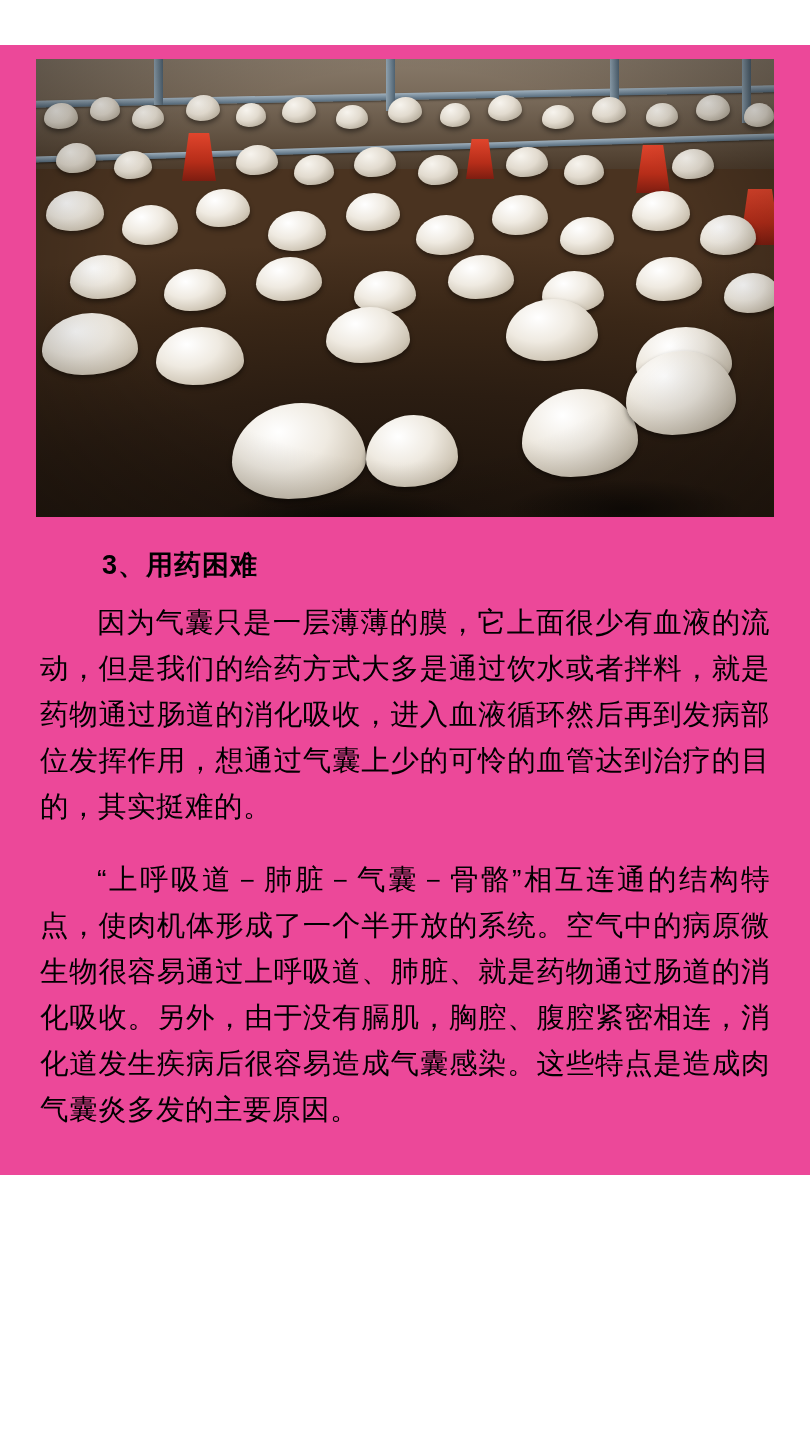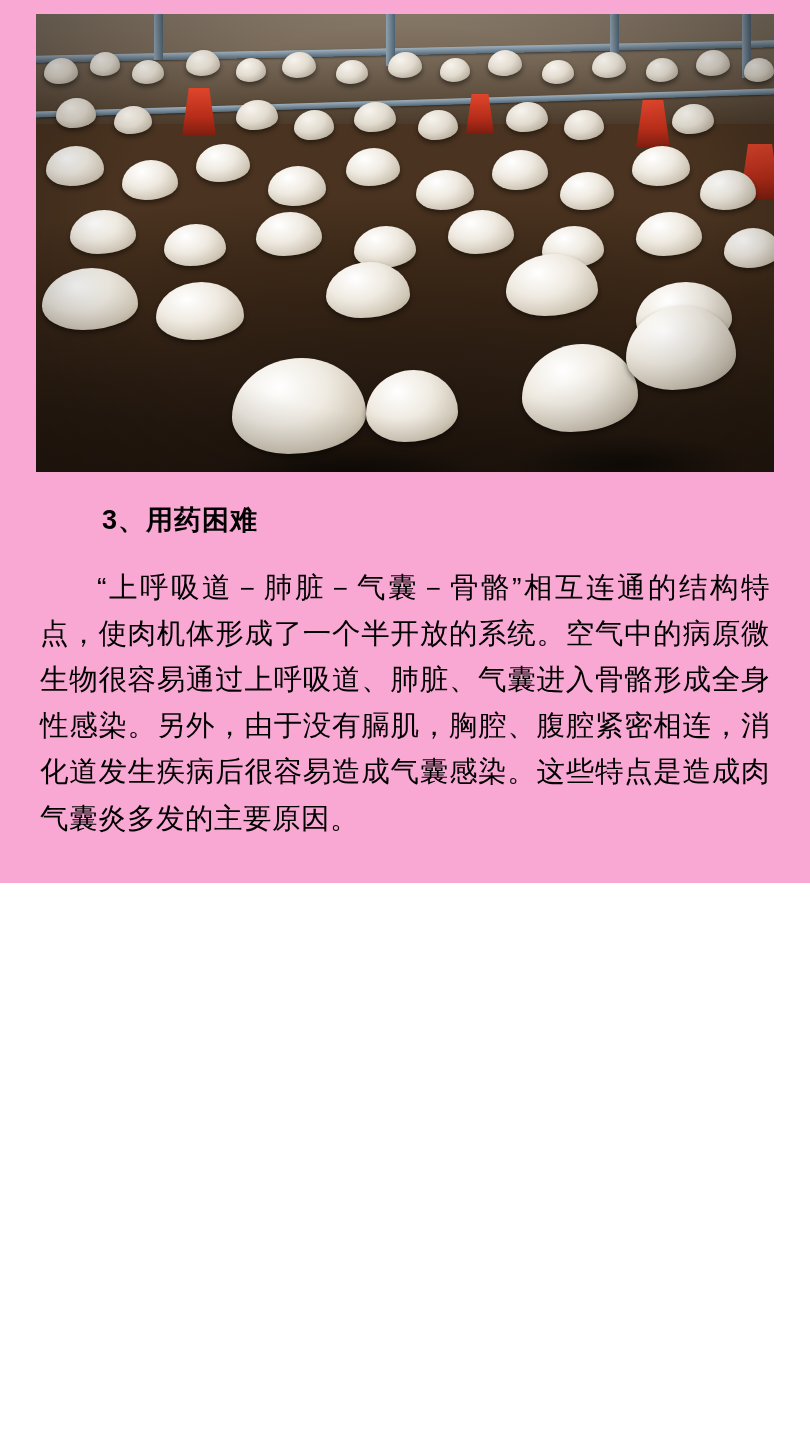--- a/index.html
+++ b/index.html
@@ -9,22 +9,23 @@
   }
   body {
     width: 810px;
     min-height: 1448px;
     font-family: "Liberation Sans", "DejaVu Sans", sans-serif;
     color: #000000;
   }
   .page {
     width: 810px;
     position: relative;
-    background: #f9a8d4;
+    background: #ec4899;
     overflow: hidden;
+    margin-top: 45px;
   }
 
   
   .photo-wrap {
     margin: 14px 36px 0 36px;
     width: 738px;
     height: 458px;
     position: relative;
     overflow: hidden;
     background: #2a1d14;
@@ -192,20 +193,21 @@
       <div class="bird" style="left:486px;top:330px;width:116px;height:88px;"></div>
       <div class="bird" style="left:590px;top:292px;width:110px;height:84px;"></div>
     </div>
     <div class="photo-vignette"></div>
   </div>
 
   <div class="content">
 
     <h3 class="heading">3、用药困难</h3>
 
+    <p class="para">因为气囊只是一层薄薄的膜，它上面很少有血液的流动，但是我们的给药方式大多是通过饮水或者拌料，就是药物通过肠道的消化吸收，进入血液循环然后再到发病部位发挥作用，想通过气囊上少的可怜的血管达到治疗的目的，其实挺难的。</p>
 
     <div class="spacer"></div>
 
 
-    <p class="para">“上呼吸道－肺脏－气囊－骨骼”相互连通的结构特点，使肉机体形成了一个半开放的系统。空气中的病原微生物很容易通过上呼吸道、肺脏、气囊进入骨骼形成全身性感染。另外，由于没有膈肌，胸腔、腹腔紧密相连，消化道发生疾病后很容易造成气囊感染。这些特点是造成肉气囊炎多发的主要原因。</p>
+    <p class="para">“上呼吸道－肺脏－气囊－骨骼”相互连通的结构特点，使肉机体形成了一个半开放的系统。空气中的病原微生物很容易通过上呼吸道、肺脏、就是药物通过肠道的消化吸收。另外，由于没有膈肌，胸腔、腹腔紧密相连，消化道发生疾病后很容易造成气囊感染。这些特点是造成肉气囊炎多发的主要原因。</p>
 
   </div>
 </div>
 
 </body></html>

